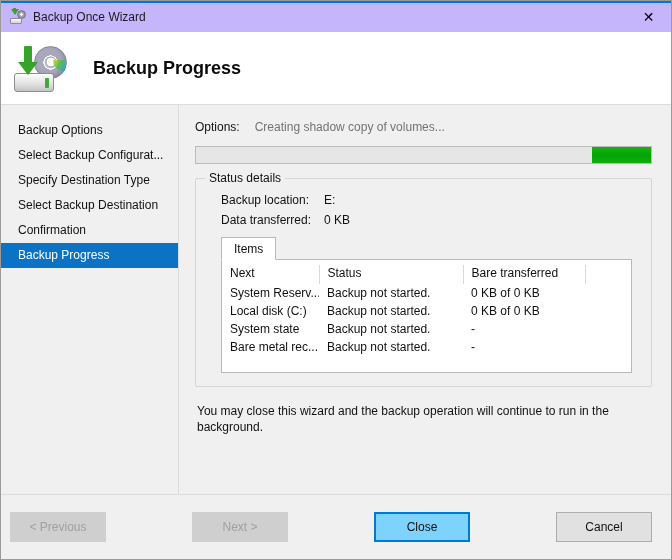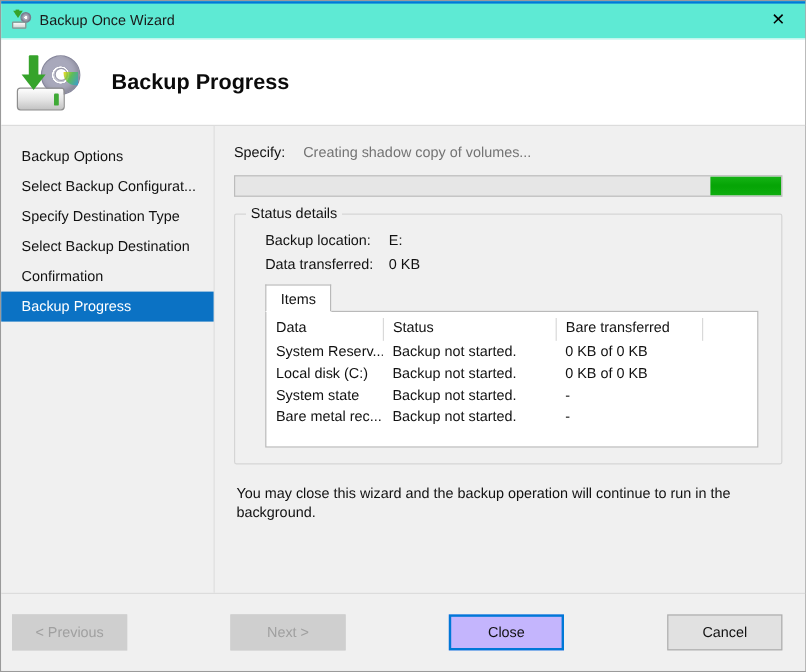--- a/index.html
+++ b/index.html
@@ -21,21 +21,21 @@
     height: 560px;
     background: #f0f0f0;
     border: 1px solid #9a9a9a;
     box-sizing: border-box;
     display: flex;
     flex-direction: column;
   }
   
   .titlebar {
     height: 31px;
-    background: #5eead4;
+    background: #c4b5fd;
     display: flex;
     align-items: center;
     flex: 0 0 auto;
     position: relative;
     border-bottom: 1px solid #ffffff;
   }
   .titlebar-accent {
     position: absolute;
     left: 0; right: 0; top: 0;
     height: 2px;
@@ -370,21 +370,21 @@
     box-sizing: border-box;
     cursor: default;
     padding: 0;
   }
   .btn.disabled {
     color: #a0a0a0;
     background: #cfcfcf;
     border-color: #cfcfcf;
   }
   .btn.default {
-    background: #c4b5fd;
+    background: #7dd3fc;
     border: 2px solid #0078d7;
   }
 </style>
 </head>
 <body>
 
 <div class="window">
 
   <div class="titlebar">
     <div class="titlebar-accent"></div>
@@ -419,21 +419,21 @@
       <div class="nav-item">Select Backup Configurat...</div>
       <div class="nav-item">Specify Destination Type</div>
       <div class="nav-item">Select Backup Destination</div>
       <div class="nav-item">Confirmation</div>
       <div class="nav-item selected">Backup Progress</div>
     </div>
 
     <div class="content">
 
       <div class="status-row">
-        <span class="status-label">Specify:</span>
+        <span class="status-label">Options:</span>
         <span class="status-value">Creating shadow copy of volumes...</span>
       </div>
 
       <div class="progress-track">
         <div class="progress-chunk" id="progress-chunk" style="left: 87%; width: 13%;"></div>
       </div>
 
       <div class="groupbox">
         <div class="groupbox-label">Status details</div>
 
@@ -454,21 +454,21 @@
           <div class="grid">
             <table class="items">
               <colgroup>
                 <col style="width:97px">
                 <col style="width:144px">
                 <col style="width:122px">
                 <col>
               </colgroup>
               <thead>
                 <tr>
-                  <th>Data</th>
+                  <th>Next</th>
                   <th>Status</th>
                   <th>Bare transferred</th>
                   <th></th>
                 </tr>
               </thead>
               <tbody>
                 <tr>
                   <td>System Reserv...</td>
                   <td>Backup not started.</td>
                   <td>0 KB of 0 KB</td>

